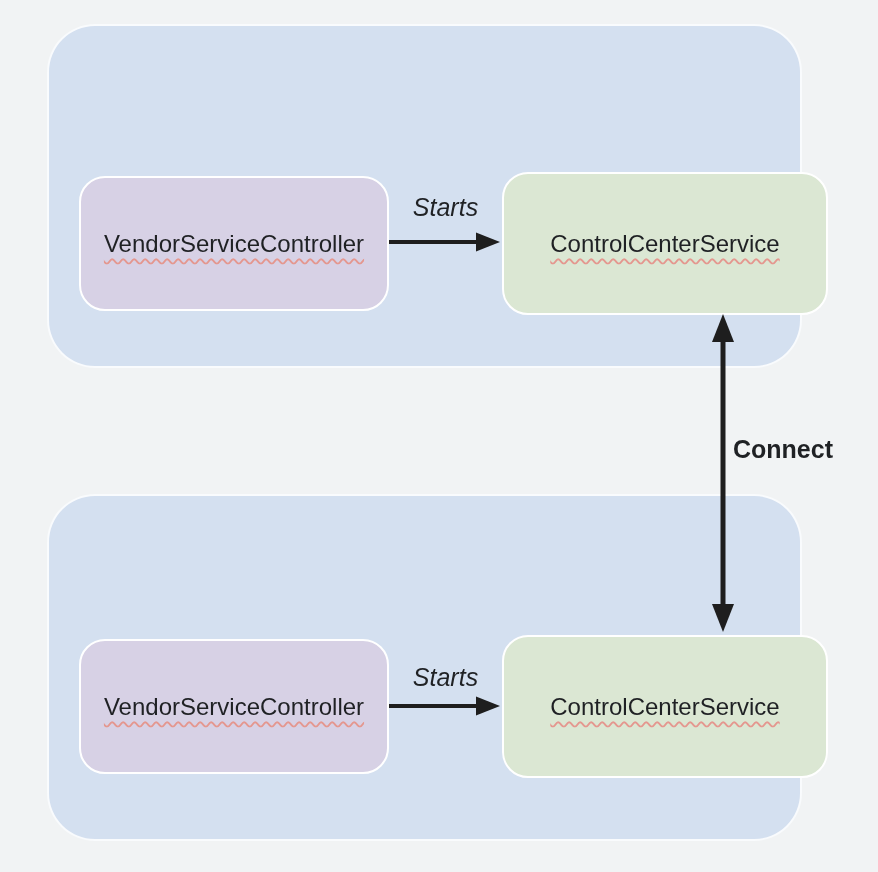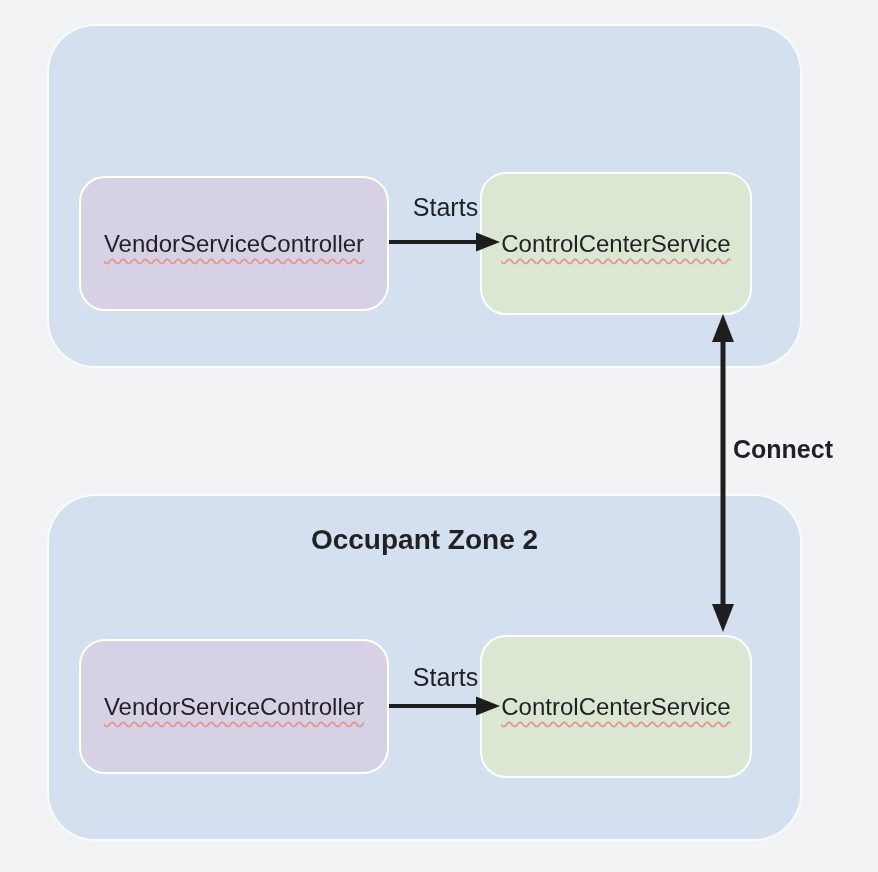--- a/index.html
+++ b/index.html
@@ -49,21 +49,21 @@
     border-radius:26px;
     display:flex;
     align-items:center;
     justify-content:center;
   }
   .node-vendor{
     left:30px;width:310px;height:135px;
     background:var(--vendor-fill);
   }
   .node-control{
-    left:431px;width:272px;height:143px;
+    left:453px;width:326px;height:143px;
     background:var(--control-fill);
   }
   .zone-1 .node-vendor{top:150px;}
   .zone-1 .node-control{top:146px;}
   .zone-2 .node-vendor{top:143px;}
   .zone-2 .node-control{top:139px;}
   .node-label{
     font-size:24px;
     line-height:28px;
     white-space:nowrap;
@@ -77,20 +77,21 @@
   .edge-label{
     position:absolute;
     font-size:25px;
     line-height:26px;
     color:var(--text-color);
     white-space:nowrap;
   }
   .starts-label{
     left:330px;top:168px;width:133px;
     text-align:center;
+    font-style:italic;
   }
   .connect-label{
     left:733px;top:436px;font-weight:bold;
   }
   .arrows-layer{
     position:absolute;
     left:0;top:0;width:878px;height:872px;
     pointer-events:none;
     z-index:5;
   }
@@ -104,21 +105,20 @@
     <div class="node node-vendor">
       <span class="node-label">VendorServiceController</span>
     </div>
     <div class="node node-control">
       <span class="node-label">ControlCenterService</span>
     </div>
     <span class="edge-label starts-label">Starts</span>
   </section>
 
   <section class="zone zone-2">
-    <h2 class="zone-title">Occupant Zone 2</h2>
     <div class="node node-vendor">
       <span class="node-label">VendorServiceController</span>
     </div>
     <div class="node node-control">
       <span class="node-label">ControlCenterService</span>
     </div>
     <span class="edge-label starts-label">Starts</span>
   </section>
 
   <span class="edge-label connect-label">Connect</span>

